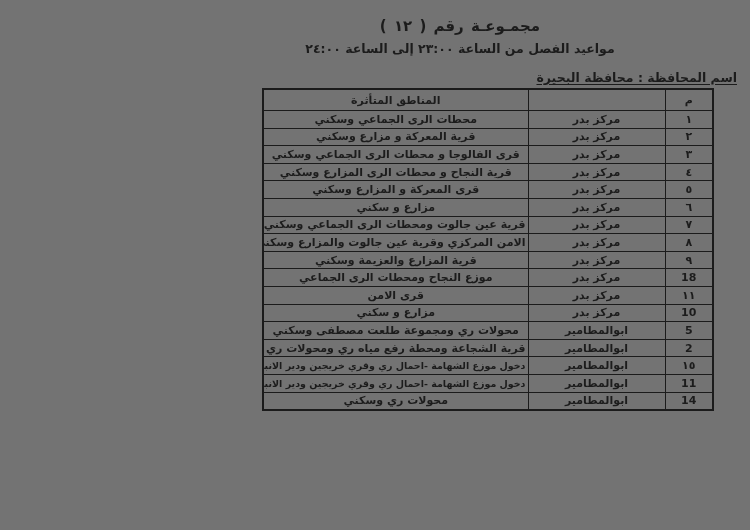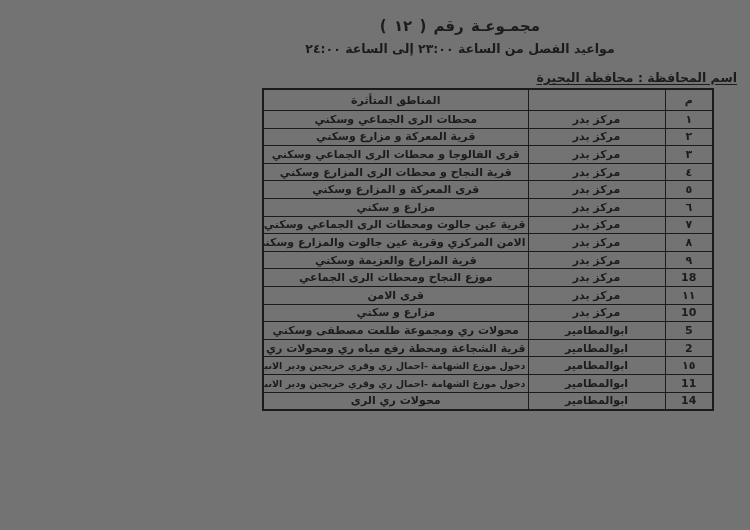--- a/index.html
+++ b/index.html
@@ -188,18 +188,18 @@
         <td class="area-cell small-text">دخول موزع الشهامة -احمال ري وقري خريجين ودير الانبا موسي</td>
       </tr>
       <tr>
         <td class="num-cell">11</td>
         <td class="center-cell">ابوالمطامير</td>
         <td class="area-cell small-text">دخول موزع الشهامة -احمال ري وقري خريجين ودير الانبا موسي</td>
       </tr>
       <tr>
         <td class="num-cell">14</td>
         <td class="center-cell">ابوالمطامير</td>
-        <td class="area-cell">محولات ري الرى</td>
+        <td class="area-cell">محولات ري وسكني</td>
       </tr>
     </tbody>
   </table>
 
 </div>
 
 </body></html>

